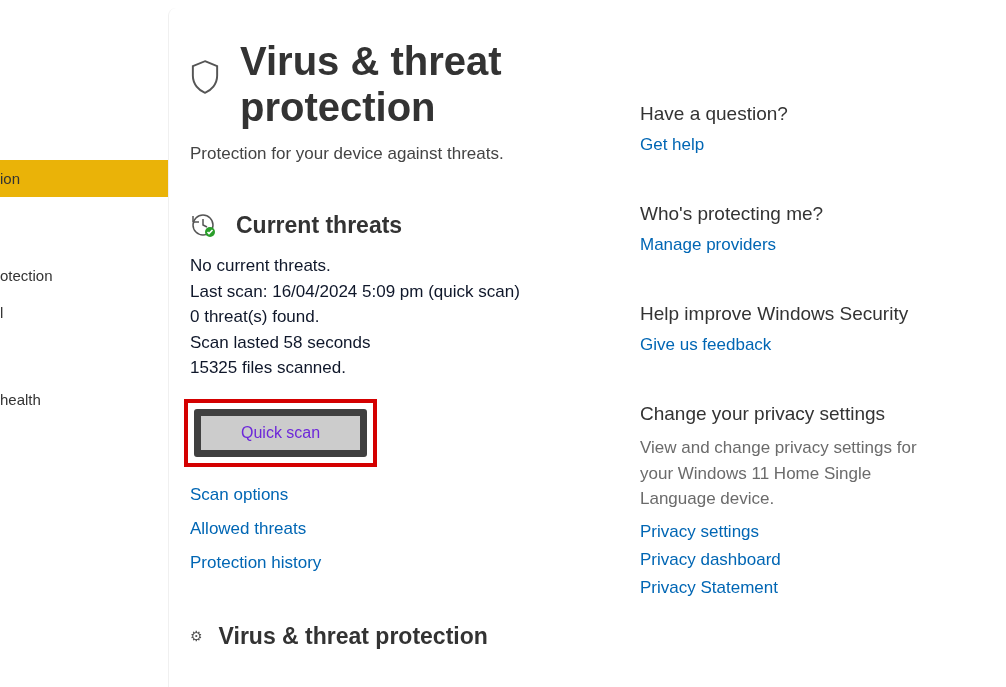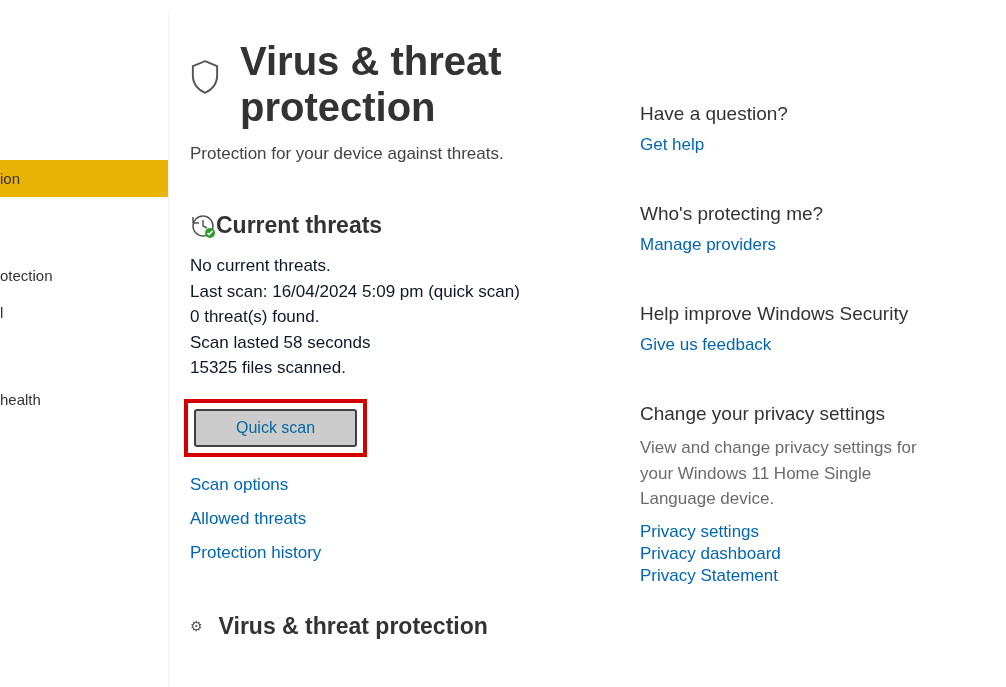--- a/index.html
+++ b/index.html
@@ -7,32 +7,32 @@
     .sidebar { width: 168px; flex-shrink: 0; padding-top: 160px; position: relative; }
     .sidebar-item { padding: 10px 0 10px 0; font-size: 15px; color: #333; white-space: nowrap; overflow: hidden; cursor: pointer; }
     .sidebar-item.active { background: #eab308; }
     .content-wrap { flex: 1; display: flex; background: #fff; border-left: 1px solid #f0f0f0; border-top-left-radius: 8px; margin-top: 8px; padding: 30px 0 0 21px; }
     .main { flex: 1; max-width: 450px; }
     .aside { width: 300px; padding-top: 65px; padding-right: 20px; }
     .hdr { display: flex; gap: 20px; align-items: flex-start; margin-bottom: 14px; }
     .hdr-icon { margin-top: 22px; flex-shrink: 0; }
     .page-title { font-size: 40px; font-weight: 600; color: #333; line-height: 1.15; }
     .page-sub { font-size: 17px; color: #444; margin-bottom: 48px; }
-    .sec-hdr { display: flex; align-items: flex-end; gap: 0; margin-bottom: 14px; }
+    .sec-hdr { display: flex; align-items: flex-start; gap: 20px; margin-bottom: 14px; }
     .sec-title { font-size: 23px; font-weight: 600; color: #333; }
     .muted { font-size: 17px; color: #0f172a; line-height: 1.5; }
     .btn-hl { display: inline-block; border: 4px solid #d40000; padding: 6px 6px; margin-top: 18px; margin-left: -6px; }
-    .btn { background: #ccc; border: 2px solid #404040; padding: 8px 40px; font-size: 16px; color: #0369a1; cursor: pointer; border-radius: 3px; }
+    .btn { background: #ccc; border: 7px solid #404040; padding: 8px 40px; font-size: 16px; color: #6d28d9; cursor: pointer; border-radius: 3px; }
     .link { color: #0066b4; font-size: 17px; margin-top: 18px; cursor: pointer; display: block; }
     .link + .link { margin-top: 14px; }
     .aside-title { font-size: 19px; font-weight: 400; color: #333; margin-bottom: 10px; }
     .aside-link { color: #0066b4; font-size: 17px; cursor: pointer; display: block; }
     .aside-block { margin-bottom: 48px; }
     .aside-text { font-size: 17px; color: #6b6b6b; line-height: 1.5; margin-bottom: 10px; }
-    .aside-link + .aside-link { margin-top: 2px; }
+    .aside-link + .aside-link { margin-top: 8px; }
     .next-sec { display: flex; align-items: center; gap: 16px; margin-top: 50px; }
     svg { display: block; }
   </style>
 </head>
 <body>
 
 <div class="sidebar">
   <div class="sidebar-item active"><span>ion</span></div>
   <div style="height:60px"></div>
   <div class="sidebar-item"><span>otection</span></div>

